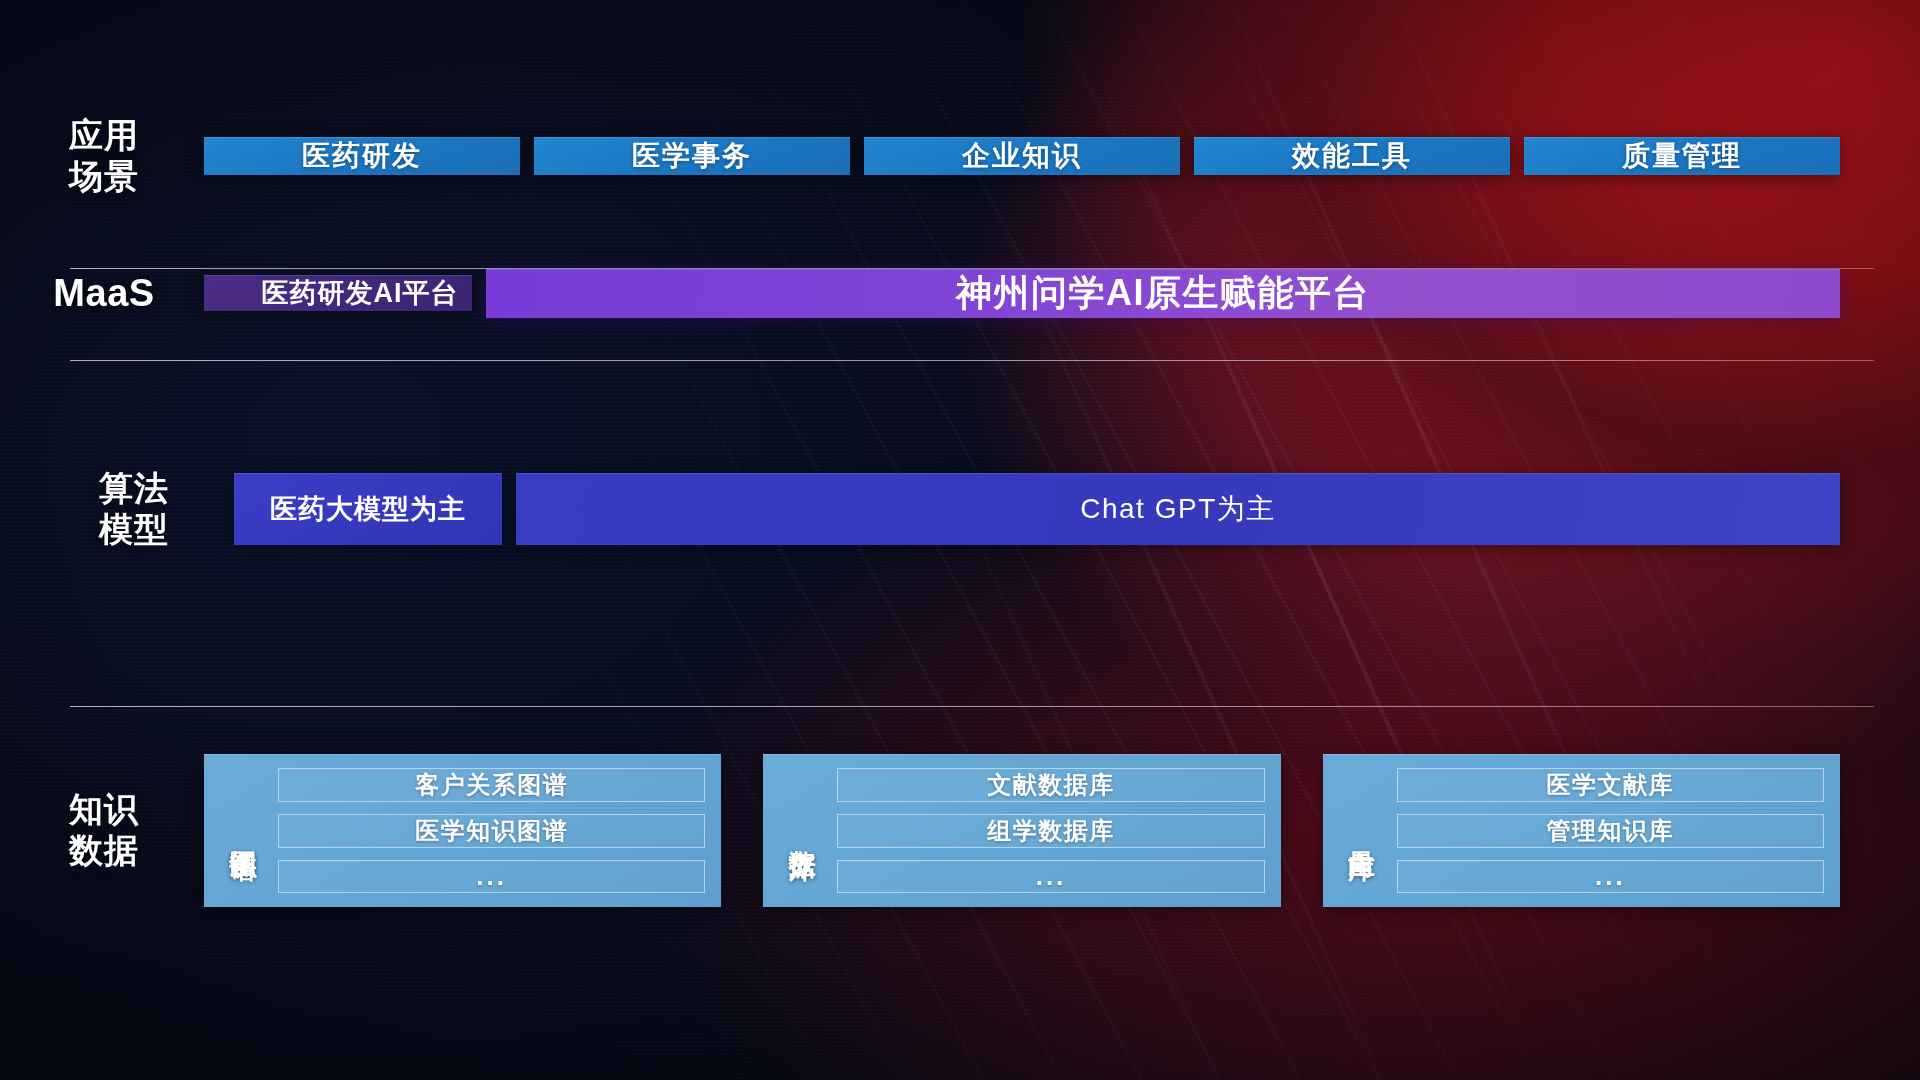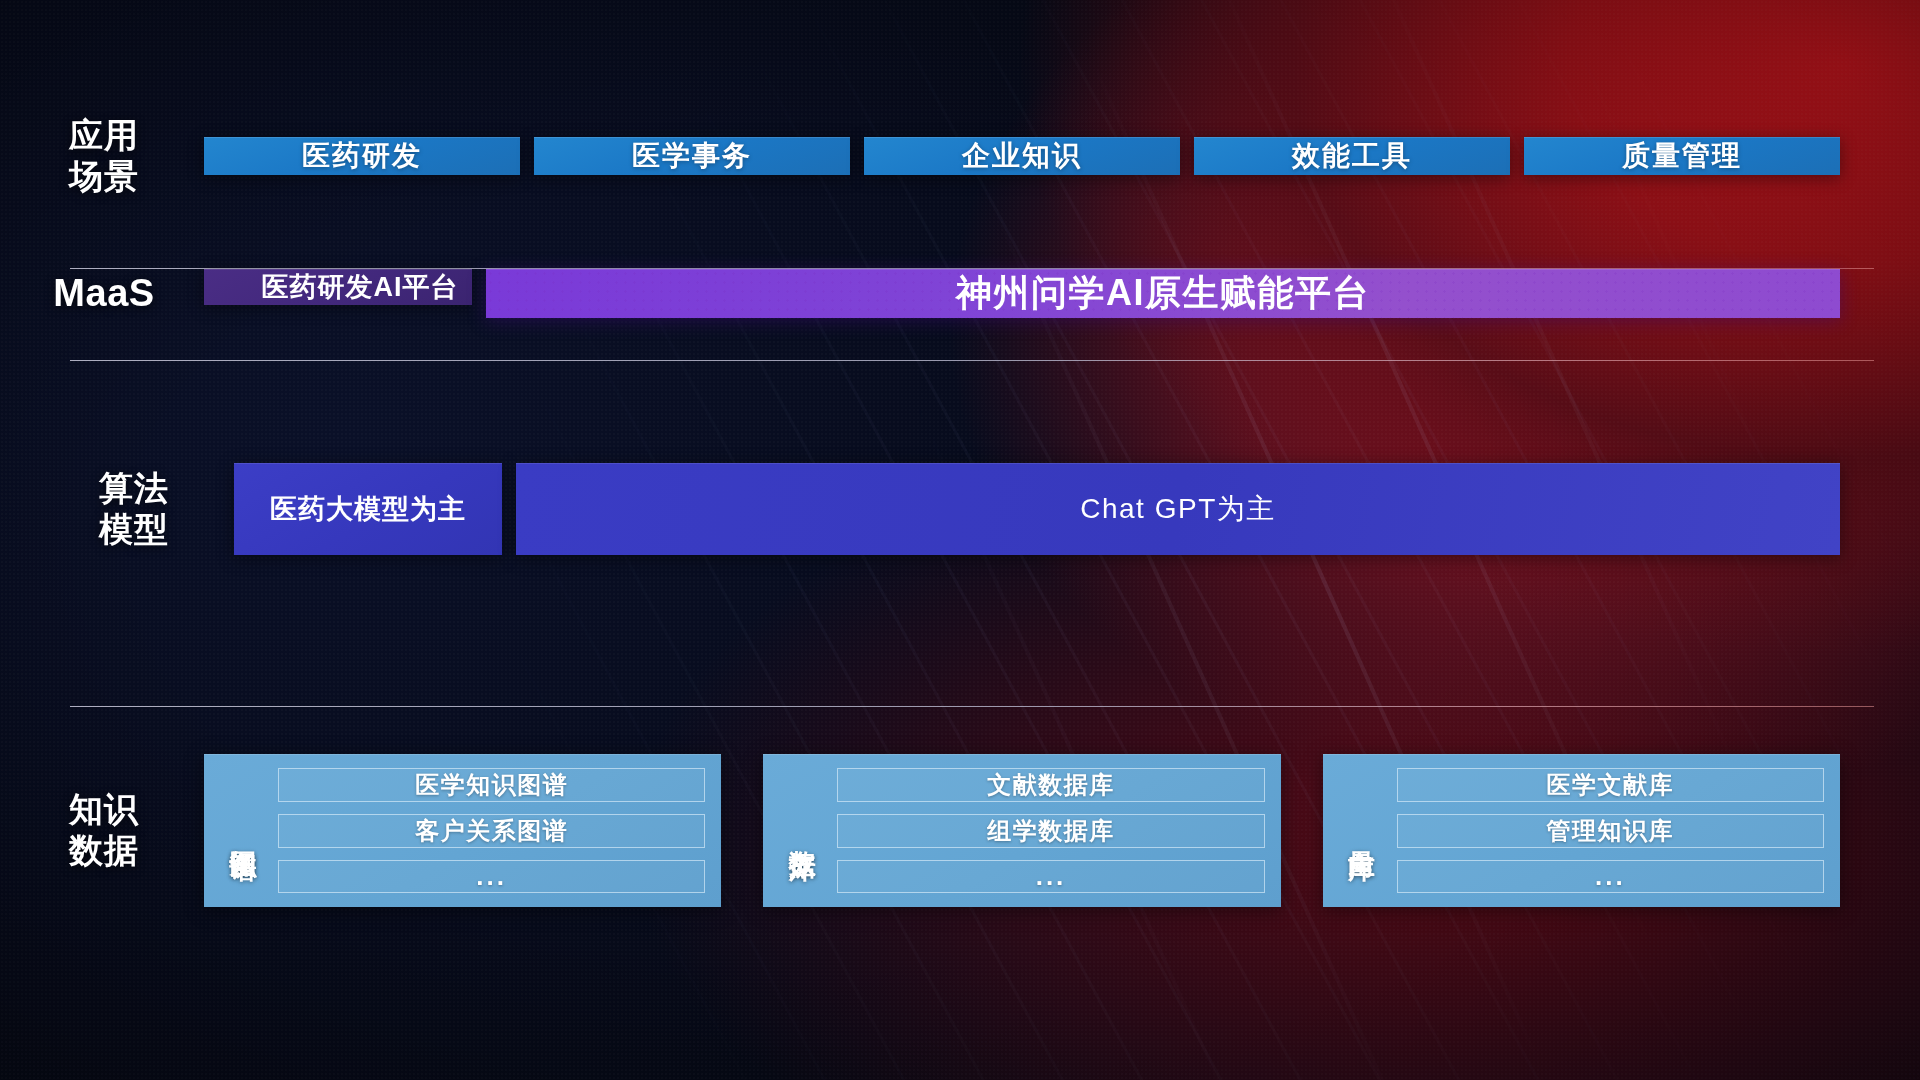--- a/index.html
+++ b/index.html
@@ -83,21 +83,21 @@
     letter-spacing:1px;
     text-shadow:0 2px 10px rgba(0,0,0,.65);
     white-space:pre-line;
     user-select:none;
   }
   .row-label.latin { font-size:38px; letter-spacing:0.5px; }
 
   .row-body {
     flex:1 1 auto;
     display:flex;
-    align-items:flex-start;
+    align-items:center;
     padding-right:80px;
     gap:14px;
   }
 
   
   .divider {
     position:absolute;
     left:70px; right:46px;
     height:1px;
     background:linear-gradient(90deg,
@@ -142,21 +142,21 @@
     content:""; position:absolute; inset:0;
     background-image: radial-gradient(rgba(120,40,190,0.35) 1px, transparent 1.2px);
     background-size:9px 9px;
     opacity:.5; pointer-events:none;
   }
   .maas-right > span { position:relative; z-index:2; }
 
   
   #row-algo { top:376px; height:266px;padding-left:30px; }
   .algo-stack { display:flex; flex-direction:column; gap:14px; width:100%; }
-  .algo-line { display:flex; gap:14px; height:92px; }
+  .algo-line { display:flex; gap:14px; height:72px; }
   .algo-left {
     flex:0 0 268px;
     display:flex; align-items:center; justify-content:center;
     background:linear-gradient(150deg,#3c3ec6 0%,#3638bd 55%,#3235b4 100%);
     color:#fff; font-size:27px; font-weight:bold; letter-spacing:1px;
     box-shadow:0 3px 16px rgba(0,0,0,.4), inset 0 1px 0 rgba(255,255,255,.10);
   }
   .algo-right {
     flex:1 1 auto;
     display:flex; align-items:center; justify-content:center;
@@ -273,24 +273,24 @@
 
     <div class="row" id="row-know">
       <div class="row-label">知识
 数据</div>
       <div class="row-body know-body">
 
         <div class="know-panel">
           <div class="know-title">知识图谱</div>
           <div class="know-items">
             <div class="know-item">
+              <span>客户关系图谱</span>
+            </div>
+            <div class="know-item">
               <span>医学知识图谱</span>
-            </div>
-            <div class="know-item">
-              <span>客户关系图谱</span>
             </div>
             <div class="know-item ellipsis">
               <span>...</span>
             </div>
           </div>
         </div>
 
         <div class="know-panel">
           <div class="know-title">数据库</div>
           <div class="know-items">

